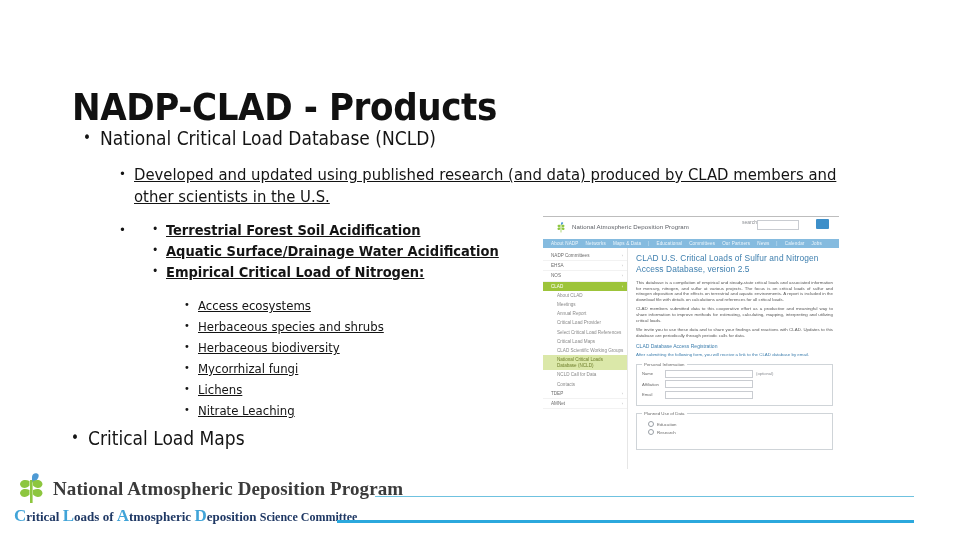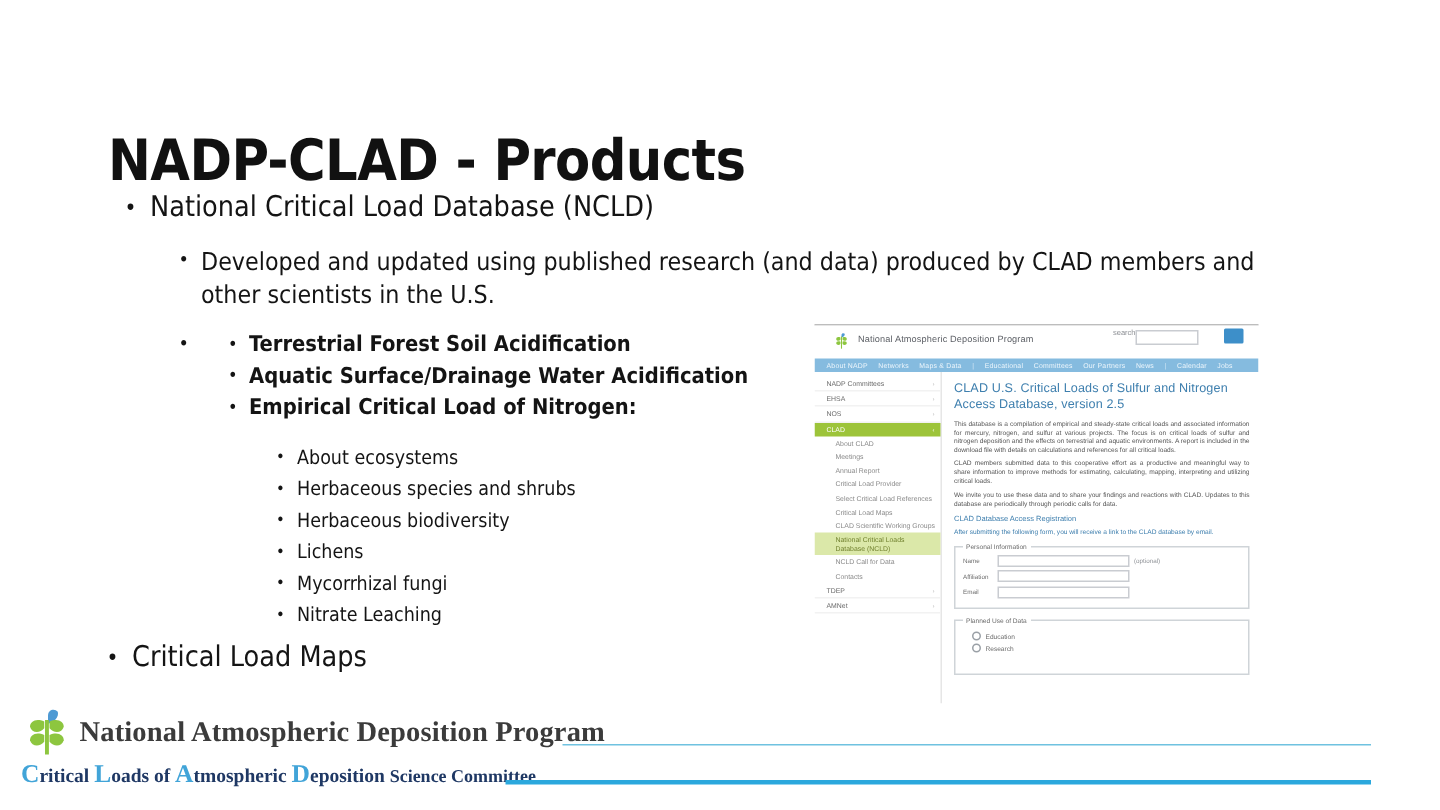--- a/index.html
+++ b/index.html
@@ -71,20 +71,21 @@
 
   
   .l2 {
     margin-left: 34px;
   }
   .l2 > li.bullet {
     font-size: 16.5px;
     line-height: 22px;
     padding-left: 22px;
     margin-bottom: 0px;
+    text-decoration: underline;
   }
   .l2 > li.bullet::before {
     left: 7px;
     top: -1px;
     font-size: 13px;
   }
 
   
   .l3 {
     margin-left: 32px;
@@ -413,33 +414,33 @@
               <span class="btxt">Terrestrial Forest Soil Acidification</span>
             </li>
             <li class="bullet">
               <span class="btxt">Aquatic Surface/Drainage Water Acidification</span>
             </li>
             <li class="bullet">
               <span class="btxt">Empirical Critical Load of Nitrogen:</span>
 
               <ul class="lvl l4">
                 <li class="bullet">
-                  <span class="btxt">About ecosystems</span>
+                  <span class="btxt">Access ecosystems</span>
                 </li>
                 <li class="bullet">
                   <span class="btxt">Herbaceous species and shrubs</span>
                 </li>
                 <li class="bullet">
                   <span class="btxt">Herbaceous biodiversity</span>
                 </li>
                 <li class="bullet">
-                  <span class="btxt">Lichens</span>
+                  <span class="btxt">Mycorrhizal fungi</span>
                 </li>
                 <li class="bullet">
-                  <span class="btxt">Mycorrhizal fungi</span>
+                  <span class="btxt">Lichens</span>
                 </li>
                 <li class="bullet">
                   <span class="btxt">Nitrate Leaching</span>
                 </li>
               </ul>
             </li>
           </ul>
         </li>
       </ul>
     </li>

